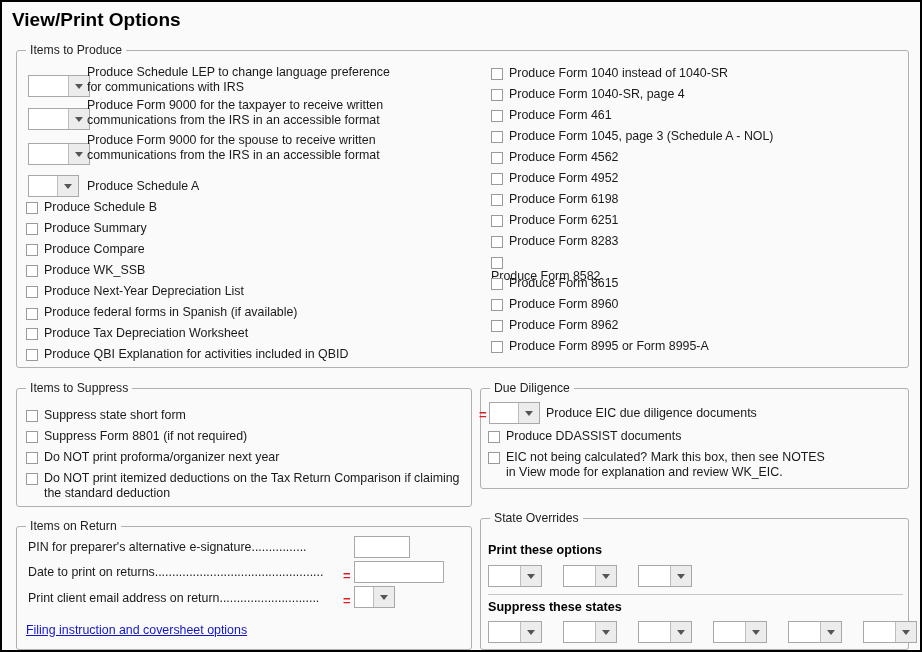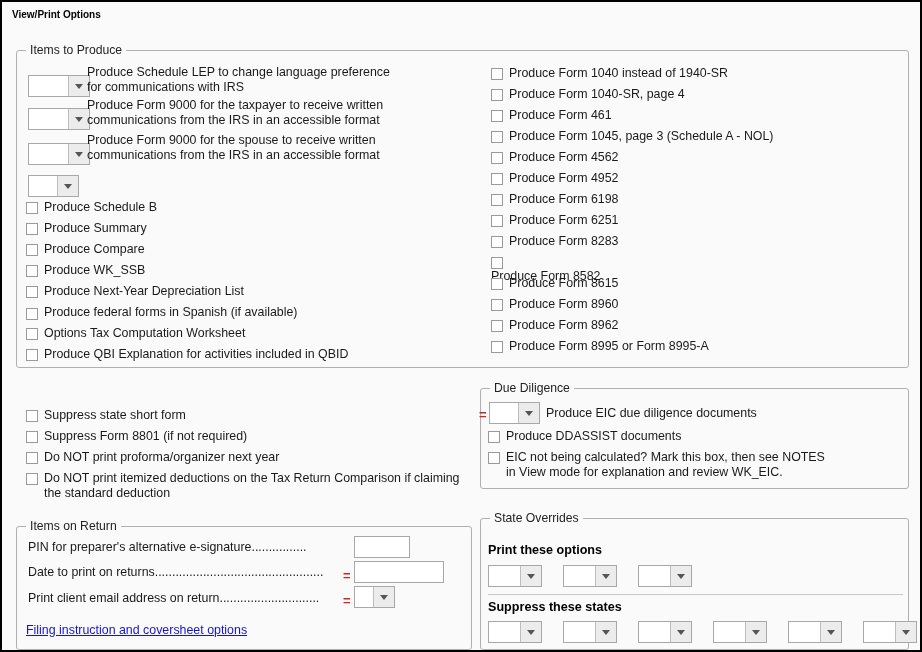--- a/index.html
+++ b/index.html
@@ -19,21 +19,21 @@
     height: 652px;
     box-sizing: border-box;
     border: 2px solid #000000;
     background: #fafafa;
     overflow: hidden;
   }
   .title {
     position: absolute;
     left: 10px;
     top: 7px;
-    font-size: 10px;
+    font-size: 19px;
     font-weight: bold;
     color: #000000;
     letter-spacing: 0px;
   }
   
   .fs {
     position: absolute;
     box-sizing: border-box;
     border: 1px solid #b0b0b0;
     border-radius: 3px;
@@ -184,20 +184,21 @@
   </div>
   <div class="combo-label" style="left:85px; top:131px; width:390px;">Produce Form 9000 for the spouse to receive written
 communications from the IRS in an accessible format</div>
 
   <div class="combo" style="left:26px; top:173px; width:51px;">
     <div class="cfield"></div>
     <div class="cbtn">
         <span class="arrow"></span>
       </div>
   </div>
+  <div class="combo-label" style="left:85px; top:177px; width:300px;">Produce Schedule A</div>
 
   <div class="cb-row" style="left:24px; top:198px;">
     <span class="cbx"></span>
     <span class="cb-label">Produce Schedule B</span>
   </div>
   <div class="cb-row" style="left:24px; top:219px;">
     <span class="cbx"></span>
     <span class="cb-label">Produce Summary</span>
   </div>
   <div class="cb-row" style="left:24px; top:240px;">
@@ -211,30 +212,30 @@
   <div class="cb-row" style="left:24px; top:282px;">
     <span class="cbx"></span>
     <span class="cb-label">Produce Next-Year Depreciation List</span>
   </div>
   <div class="cb-row" style="left:24px; top:303px;align-items:flex-end;">
     <span class="cbx"></span>
     <span class="cb-label">Produce federal forms in Spanish (if available)</span>
   </div>
   <div class="cb-row" style="left:24px; top:324px;">
     <span class="cbx"></span>
-    <span class="cb-label">Options Tax Computation Worksheet</span>
+    <span class="cb-label">Produce Tax Depreciation Worksheet</span>
   </div>
   <div class="cb-row" style="left:24px; top:345px;">
     <span class="cbx"></span>
     <span class="cb-label">Produce QBI Explanation for activities included in QBID</span>
   </div>
 
   <div class="cb-row" style="left:489px; top:64px;">
     <span class="cbx"></span>
-    <span class="cb-label">Produce Form 1040 instead of 1940-SR</span>
+    <span class="cb-label">Produce Form 1040 instead of 1040-SR</span>
   </div>
   <div class="cb-row" style="left:489px; top:85px;">
     <span class="cbx"></span>
     <span class="cb-label">Produce Form 1040-SR, page 4</span>
   </div>
   <div class="cb-row" style="left:489px; top:106px;">
     <span class="cbx"></span>
     <span class="cb-label">Produce Form 461</span>
   </div>
   <div class="cb-row" style="left:489px; top:127px;">
@@ -275,20 +276,23 @@
   </div>
   <div class="cb-row" style="left:489px; top:316px;">
     <span class="cbx"></span>
     <span class="cb-label">Produce Form 8962</span>
   </div>
   <div class="cb-row" style="left:489px; top:337px;">
     <span class="cbx"></span>
     <span class="cb-label">Produce Form 8995 or Form 8995-A</span>
   </div>
 
+  <div class="fs" style="left:14px; top:386px; width:456px; height:119px;">
+    <div class="fs-legend">Items to Suppress</div>
+  </div>
 
   <div class="cb-row" style="left:24px; top:406px;">
     <span class="cbx"></span>
     <span class="cb-label">Suppress state short form</span>
   </div>
   <div class="cb-row" style="left:24px; top:427px;">
     <span class="cbx"></span>
     <span class="cb-label">Suppress Form 8801 (if not required)</span>
   </div>
   <div class="cb-row" style="left:24px; top:469px; width:440px;">

